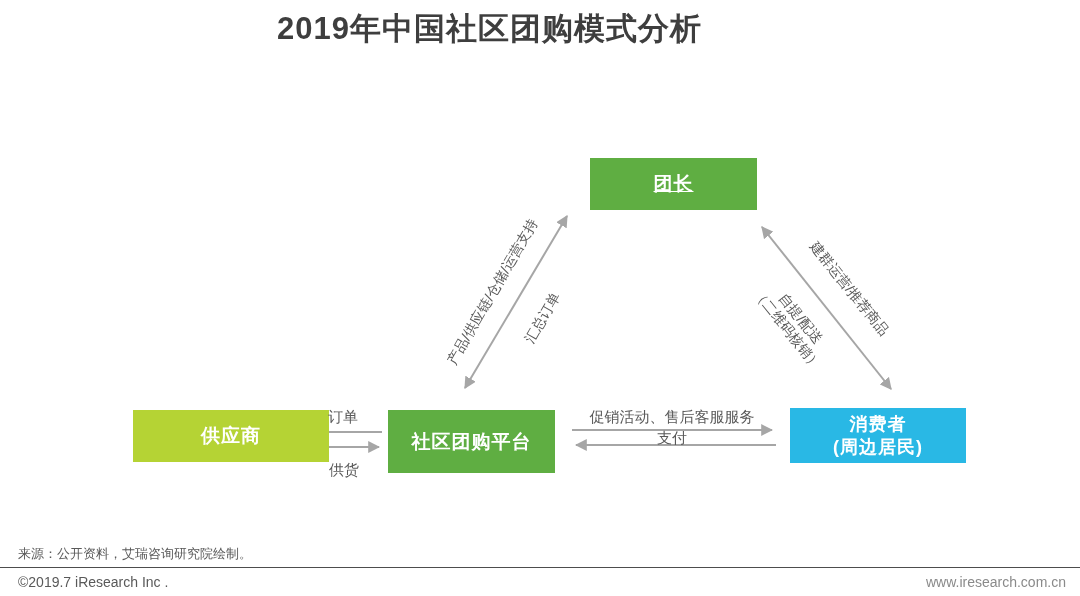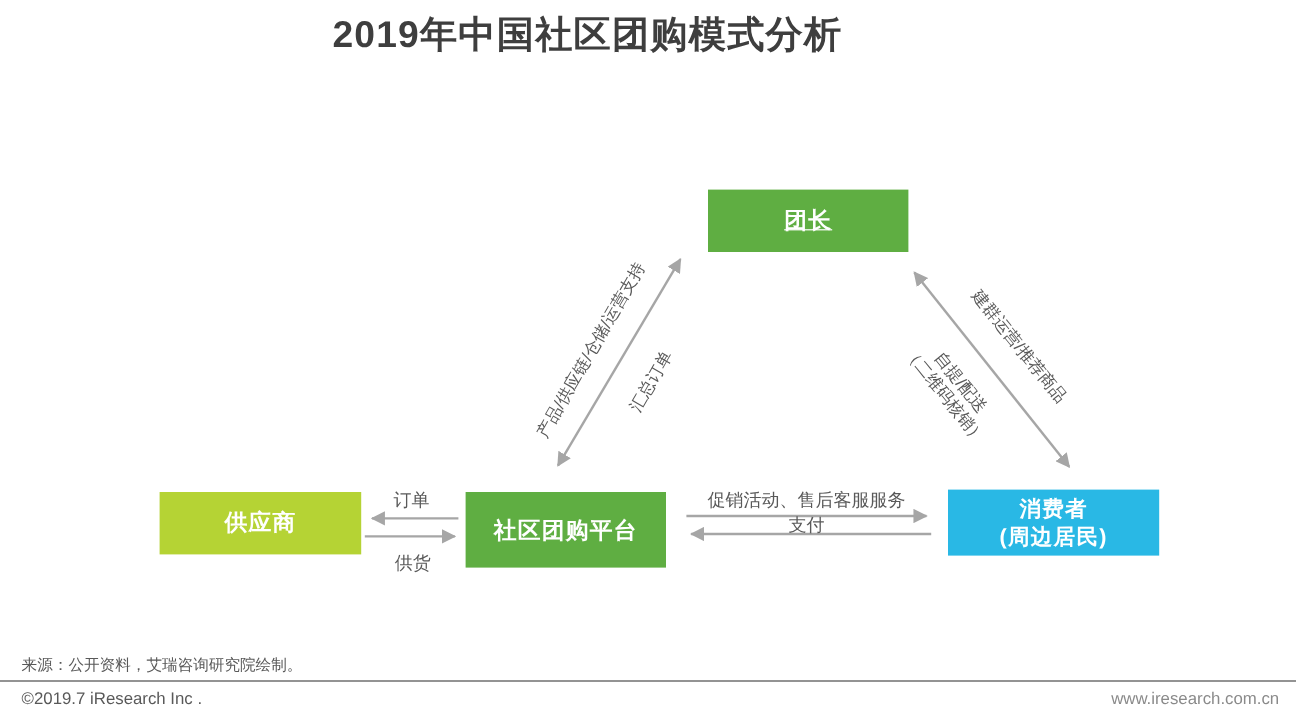--- a/index.html
+++ b/index.html
@@ -14,21 +14,21 @@
     position:absolute;left:277px;top:8px;
     font-size:31px;font-weight:bold;color:#3e3e3e;
     letter-spacing:1px;white-space:nowrap;
   }
   .node{
     position:absolute;display:flex;align-items:center;justify-content:center;
     color:#ffffff;font-weight:bold;font-size:19px;letter-spacing:1px;
     text-align:center;
   }
   .node-leader{left:590px;top:158px;width:167px;height:52px;background:#5fae42;text-decoration:underline;}
-  .node-supplier{left:133px;top:410px;width:168px;height:52px;background:#b5d334;}
+  .node-supplier{left:133px;top:410px;width:196px;height:52px;background:#b5d334;}
   .node-platform{left:388px;top:410px;width:167px;height:63px;background:#5fae42;}
   .node-consumer{
     left:790px;top:408px;width:176px;height:55px;background:#29b8e5;
     flex-direction:column;font-size:18px;line-height:23px;text-align:right;
   }
   .arrows{position:absolute;left:0;top:0;pointer-events:none;}
   .edge-label{
     position:absolute;color:#595959;font-size:15px;white-space:nowrap;
     transform:translate(-50%,-50%);
   }

